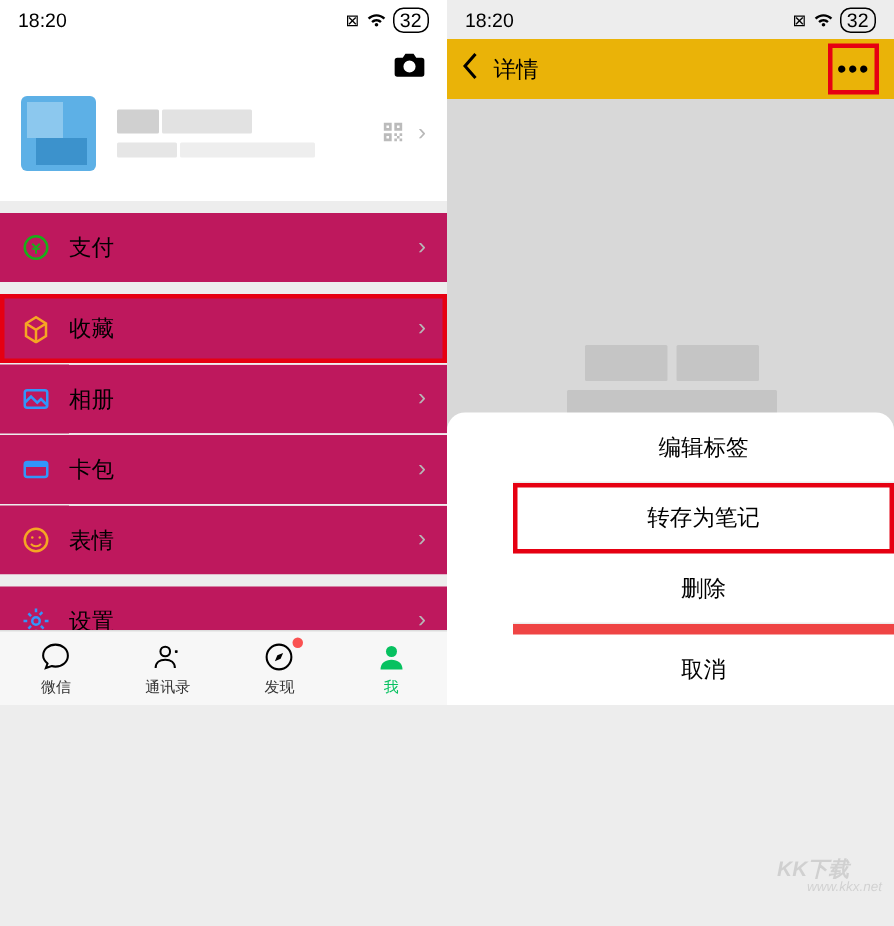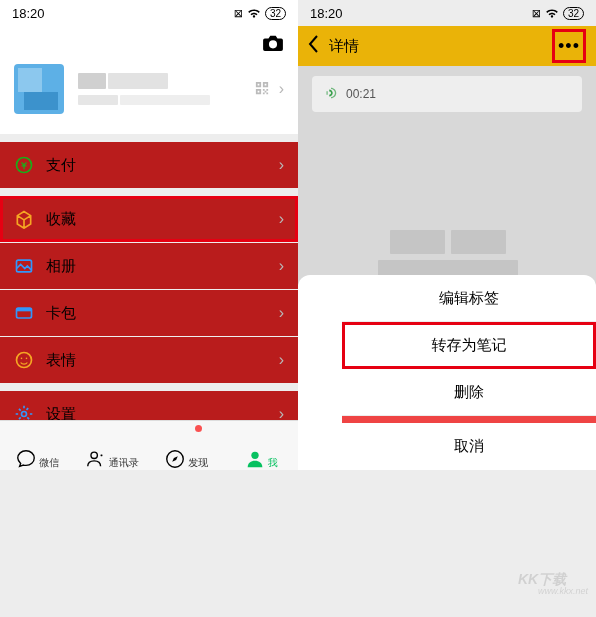--- a/index.html
+++ b/index.html
@@ -60,21 +60,21 @@
 
     .status-icons svg {
       width: 14px;
       height: 14px;
     }
 
     .battery-pill {
       border: 1px solid #000;
       border-radius: 7px;
       padding: 0px 4px;
-      font-size: 10px;
+      font-size: 13px;
     }
 
     
     .header-left {
       background: #fff;
       padding: 8px 14px 4px;
       display: flex;
       justify-content: flex-end;
     }
 
@@ -159,21 +159,21 @@
       font-size: 16px;
     }
 
     
     .gap {
       height: 8px;
       background: #ededed;
     }
 
     .menu-item {
-      background: #b91c1c;
+      background: #be185d;
       height: 46px;
       display: flex;
       align-items: center;
       padding: 0 14px;
       gap: 12px;
       font-size: 15px;
       color: #000;
     }
 
     .divider {
@@ -220,22 +220,22 @@
       right: 0;
       height: 50px;
       background: #f7f7f7;
       border-top: 1px solid #ddd;
       display: flex;
     }
 
     .tab-item {
       flex: 1;
       display: flex;
-      flex-direction: row;
-      align-items: flex-end;
+      flex-direction: column;
+      align-items: center;
       justify-content: center;
       gap: 2px;
       font-size: 10px;
       color: #333;
       position: relative;
     }
 
     .tab-item.active {
       color: #07c160;
     }
@@ -539,29 +539,20 @@
       <svg width="11" height="18" viewBox="0 0 11 18">
           <path fill="none" stroke="#000" stroke-width="2" d="M9 1L2 9l7 8"></path>
         </svg>
     </span>
     <span class="header-title">详情</span>
     <span class="more-btn-wrap red-highlight">
       <span class="more-btn">•••</span>
     </span>
   </div>
 
-  <div class="audio-bubble">
-    <span class="sound-icon">
-      <svg width="14" height="14" viewBox="0 0 16 16">
-          <path fill="#3aa04d" d="M3 6v4h1V6H3zm3-2v8c2 0 4-1.8 4-4s-2-4-4-4zm0 2c1 0 2 .9 2 2s-1 2-2 2V6z"></path>
-          <path fill="#3aa04d" d="M8 2v1.5c2.5 0 4.5 2 4.5 4.5S10.5 12.5 8 12.5V14c3.3 0 6-2.7 6-6s-2.7-6-6-6z" opacity="0.7"></path>
-        </svg>
-    </span>
-    <span>00:21</span>
-  </div>
 
   <div class="blur-content">
     <div style="display:flex;gap:6px;">
       <span class="blur-box" style="width:55px;height:24px;"></span>
       <span class="blur-box" style="width:55px;height:24px;"></span>
     </div>
     <span class="blur-box" style="width:140px;height:24px;"></span>
   </div>
 
   <div class="action-sheet">

